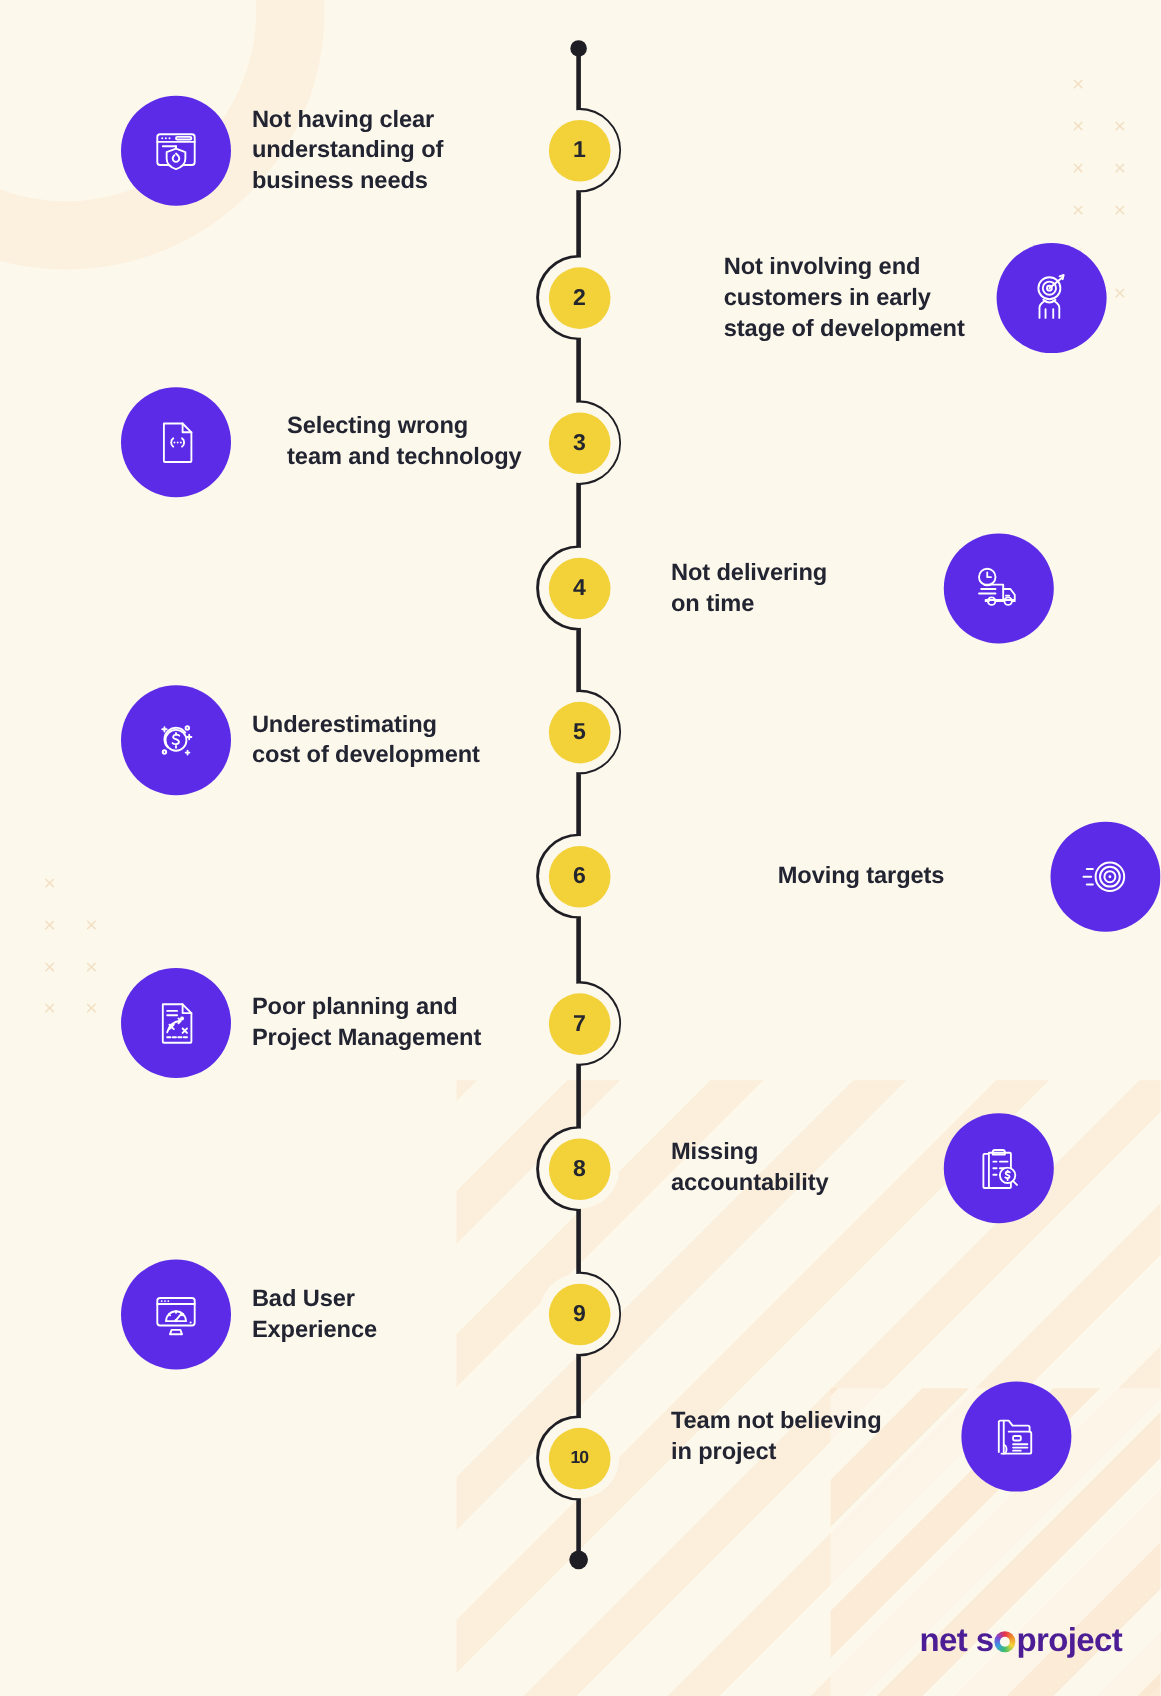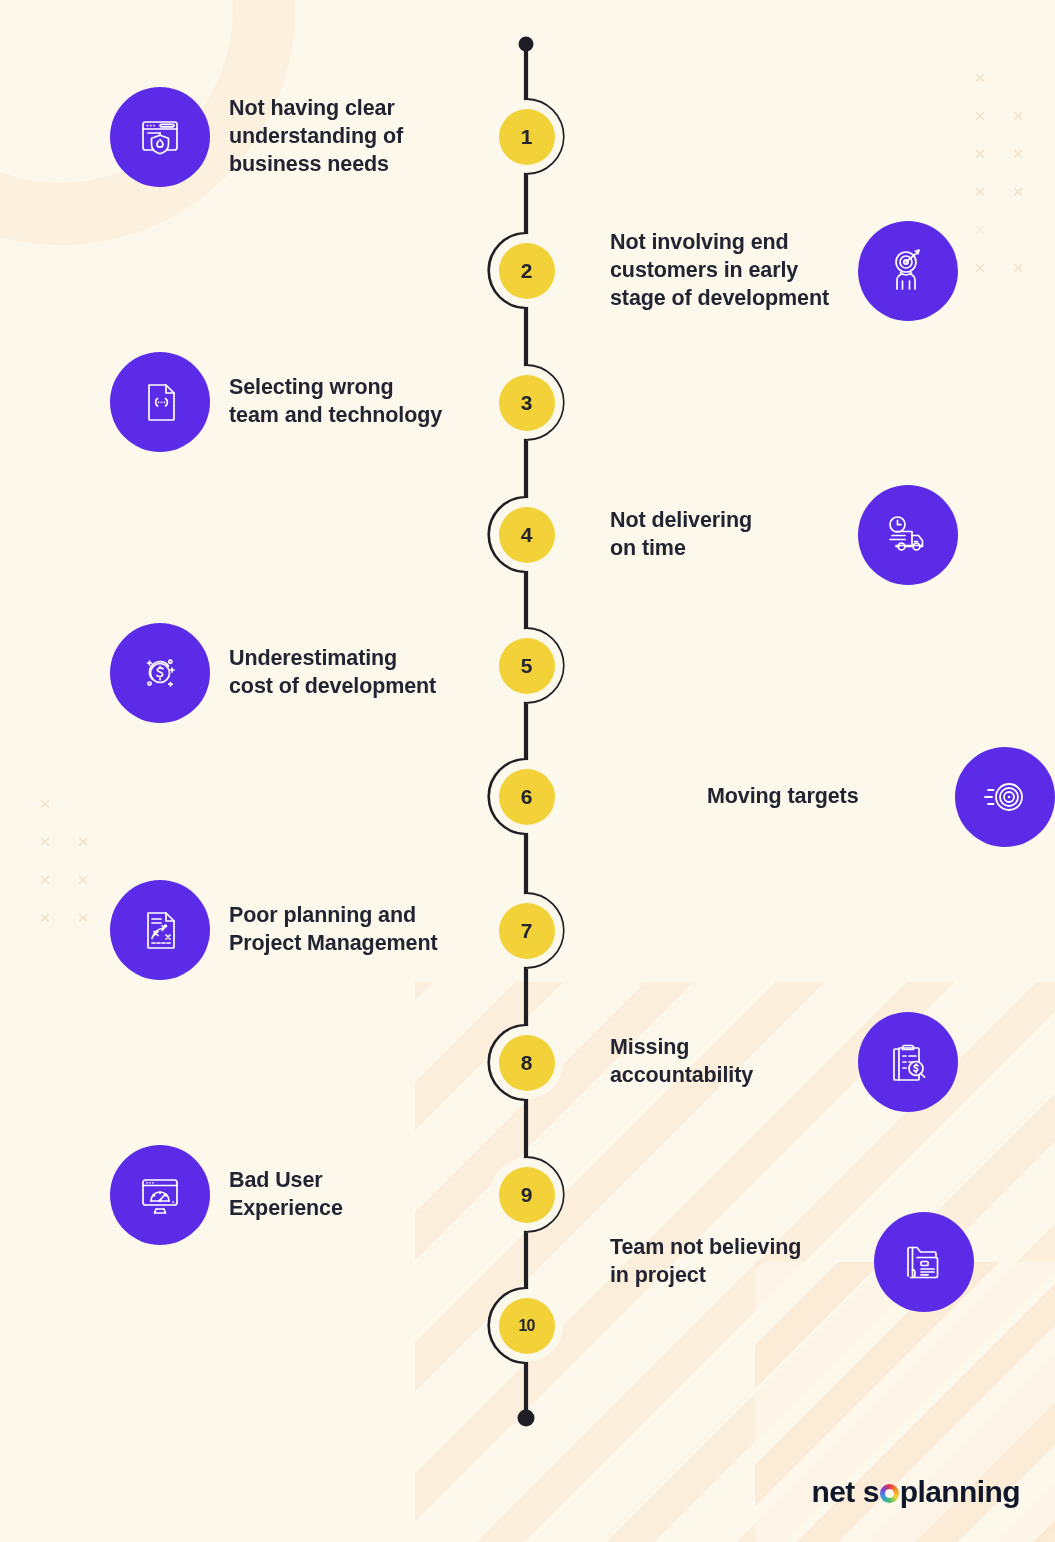--- a/index.html
+++ b/index.html
@@ -145,21 +145,21 @@
   .badge-inner.wide { font-size:16px; letter-spacing:-1px; }
 
   
   #brand-logo {
     position:absolute;
     right:35px; bottom:33px;
     display:flex;
     align-items:baseline;
     font-size:30px;
     font-weight:bold;
-    color:#0f172a;
+    color:#4c1d95;
     letter-spacing:-0.6px;
   }
   #brand-logo .logo-gap { width:8px; }
   .logo-o-ring {
     display:inline-block;
     position:relative;
     width:19px; height:19px;
     border-radius:50%;
     background:conic-gradient(#E8314A,#F0922C,#F4D53A,#3FBF6A,#3A9BE0,#7A49D6,#E8314A);
     transform:translateY(1px);
@@ -257,21 +257,21 @@
       </svg>
     </div>
     <div class="row-label">Not having clear
 understanding of
 business needs</div>
   </div>
   <div class="badge" style="top:100px;">
     <div class="badge-inner">1</div>
   </div>
 
-  <div class="row right" style="top:203px;">
+  <div class="row right" style="top:203px;padding-left:48px;">
     <div class="row-label">Not involving end
 customers in early
 stage of development</div>
     <div class="icon-bubble">
       <svg width="52" height="52" viewBox="0 0 52 52" fill="none" stroke="#fff" stroke-width="1.7" stroke-linecap="round" stroke-linejoin="round">
         <circle cx="24" cy="17" r="10"></circle>
         <circle cx="24" cy="17" r="6"></circle>
         <circle cx="24" cy="17" r="2.2"></circle>
         <path d="M24 17 L36 7"></path>
         <path d="M33.2 6.2 L37 5 L36 8.8"></path>
@@ -280,21 +280,21 @@
         <path d="M33 44 V34.5 C33 31.5 29.5 29.2 27.5 28.6"></path>
         <path d="M20.5 44 V36"></path>
         <path d="M27.5 44 V36"></path>
       </svg>
     </div>
   </div>
   <div class="badge" style="top:234px;">
     <div class="badge-inner">2</div>
   </div>
 
-  <div class="row left" style="top:334px;">
+  <div class="row left" style="top:334px;gap:32px;">
     <div class="icon-bubble">
       <svg width="52" height="52" viewBox="0 0 52 52" fill="none" stroke="#fff" stroke-width="1.7" stroke-linecap="round" stroke-linejoin="round">
         <path d="M15 9 h17 l8 8 v26 a1 1 0 0 1-1 1 H16 a1 1 0 0 1-1-1 V10 a1 1 0 0 1 1-1 z"></path>
         <path d="M32 9 v8 h8"></path>
         <path d="M23.5 22.5 C21 24 21 28.5 23.5 30"></path>
         <path d="M31.5 22.5 C34 24 34 28.5 31.5 30"></path>
         <circle cx="24.6" cy="26.3" r="0.85" fill="#fff" stroke="none"></circle>
         <circle cx="27.5" cy="26.3" r="0.85" fill="#fff" stroke="none"></circle>
         <circle cx="30.4" cy="26.3" r="0.85" fill="#fff" stroke="none"></circle>
       </svg>
@@ -426,21 +426,21 @@
         <path d="M22 40 h8 M20.5 44 h11 M22 40 l-1.5 4 M30 40 l1.5 4"></path>
       </svg>
     </div>
     <div class="row-label">Bad User
 Experience</div>
   </div>
   <div class="badge" style="top:1158px;">
     <div class="badge-inner">9</div>
   </div>
 
-  <div class="row right" style="top:1194px;gap:16px;">
+  <div class="row right" style="top:1238px;gap:16px;">
     <div class="row-label">Team not believing
 in project</div>
     <div class="icon-bubble">
       <svg width="52" height="52" viewBox="0 0 52 52" fill="none" stroke="#fff" stroke-width="1.7" stroke-linecap="round" stroke-linejoin="round">
         <path d="M10 40 V13 a1.5 1.5 0 0 1 1.5-1.5 h7.5 l3.5 4.5 h14 a1.5 1.5 0 0 1 1.5 1.5 v4"></path>
         <path d="M14.5 11.5 V40"></path>
         <path d="M19 21.5 h19 a1.5 1.5 0 0 1 1.5 1.5 v17 a1.5 1.5 0 0 1-1.5 1.5 H12.5"></path>
         <path d="M14.5 41.5 a2.5 4 0 0 0 0-8"></path>
         <rect x="23" y="25.5" width="7" height="4" rx="1"></rect>
         <path d="M23 33 h13 M23 36 h13 M23 38.8 h7"></path>
@@ -449,16 +449,16 @@
   </div>
   <div class="badge" style="top:1289px;">
     <div class="badge-inner wide">10</div>
   </div>
 
   <div id="brand-logo">
     <span>net</span>
     <span class="logo-gap"></span>
     <span>s</span>
     <span class="logo-o-ring"></span>
-    <span>planning</span>
+    <span>project</span>
   </div>
 
 </div>
 
 </body></html>

